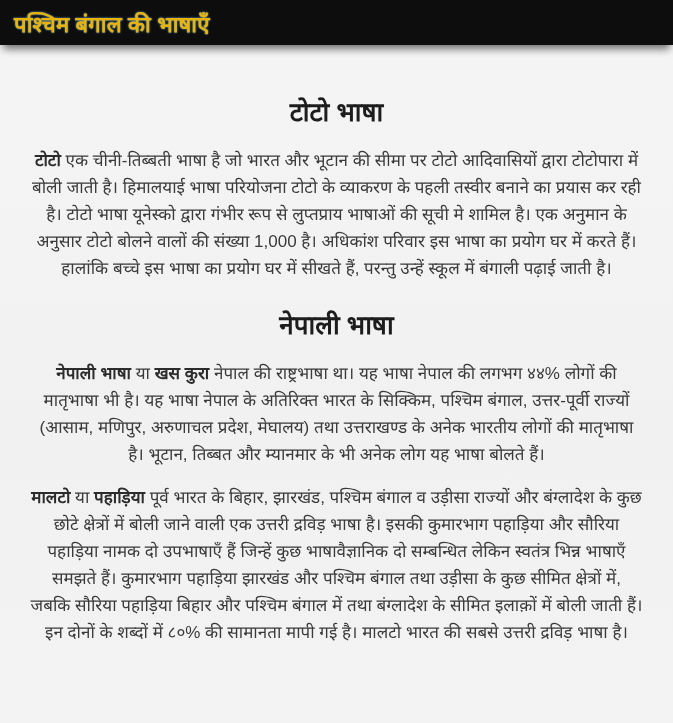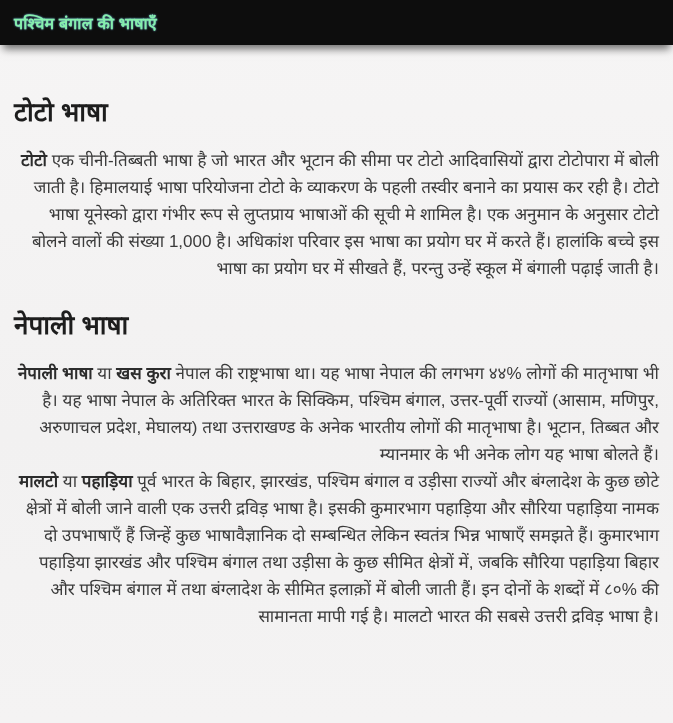--- a/index.html
+++ b/index.html
@@ -17,43 +17,44 @@
     position: relative;
     height: 45px;
     background: #0d0d0d;
     display: flex;
     align-items: center;
     padding-left: 14px;
     box-shadow: 0 7px 8px -3px rgba(0,0,0,0.55);
   }
   .page-title {
     margin: 0;
-    font-size: 16px;
+    font-size: 22px;
     font-weight: bold;
-    color: #86efac;
+    color: #eab308;
     text-shadow: 0 0 2px rgba(130, 205, 255, 0.9);
     letter-spacing: 0.2px;
     text-align: right;
   }
   .article {
     padding: 24px 14px 0 14px;
   }
   .section-heading {
     margin: 26px 0 18px 0;
     font-size: 26px;
     line-height: 34px;
     font-weight: bold;
     color: #1d1d1d;
+    text-align: center;
   }
   .section-paragraph {
-    margin: 0;
+    margin: 16px;
     font-size: 17px;
     line-height: 27px;
     color: #3a3a3a;
-    text-align: right;
+    text-align: center;
   }
   .section-paragraph b {
     color: #2c2c2c;
   }
 </style>
 </head>
 <body>
 
 <header class="page-header">
   <h1 class="page-title">पश्चिम बंगाल की भाषाएँ</h1>

